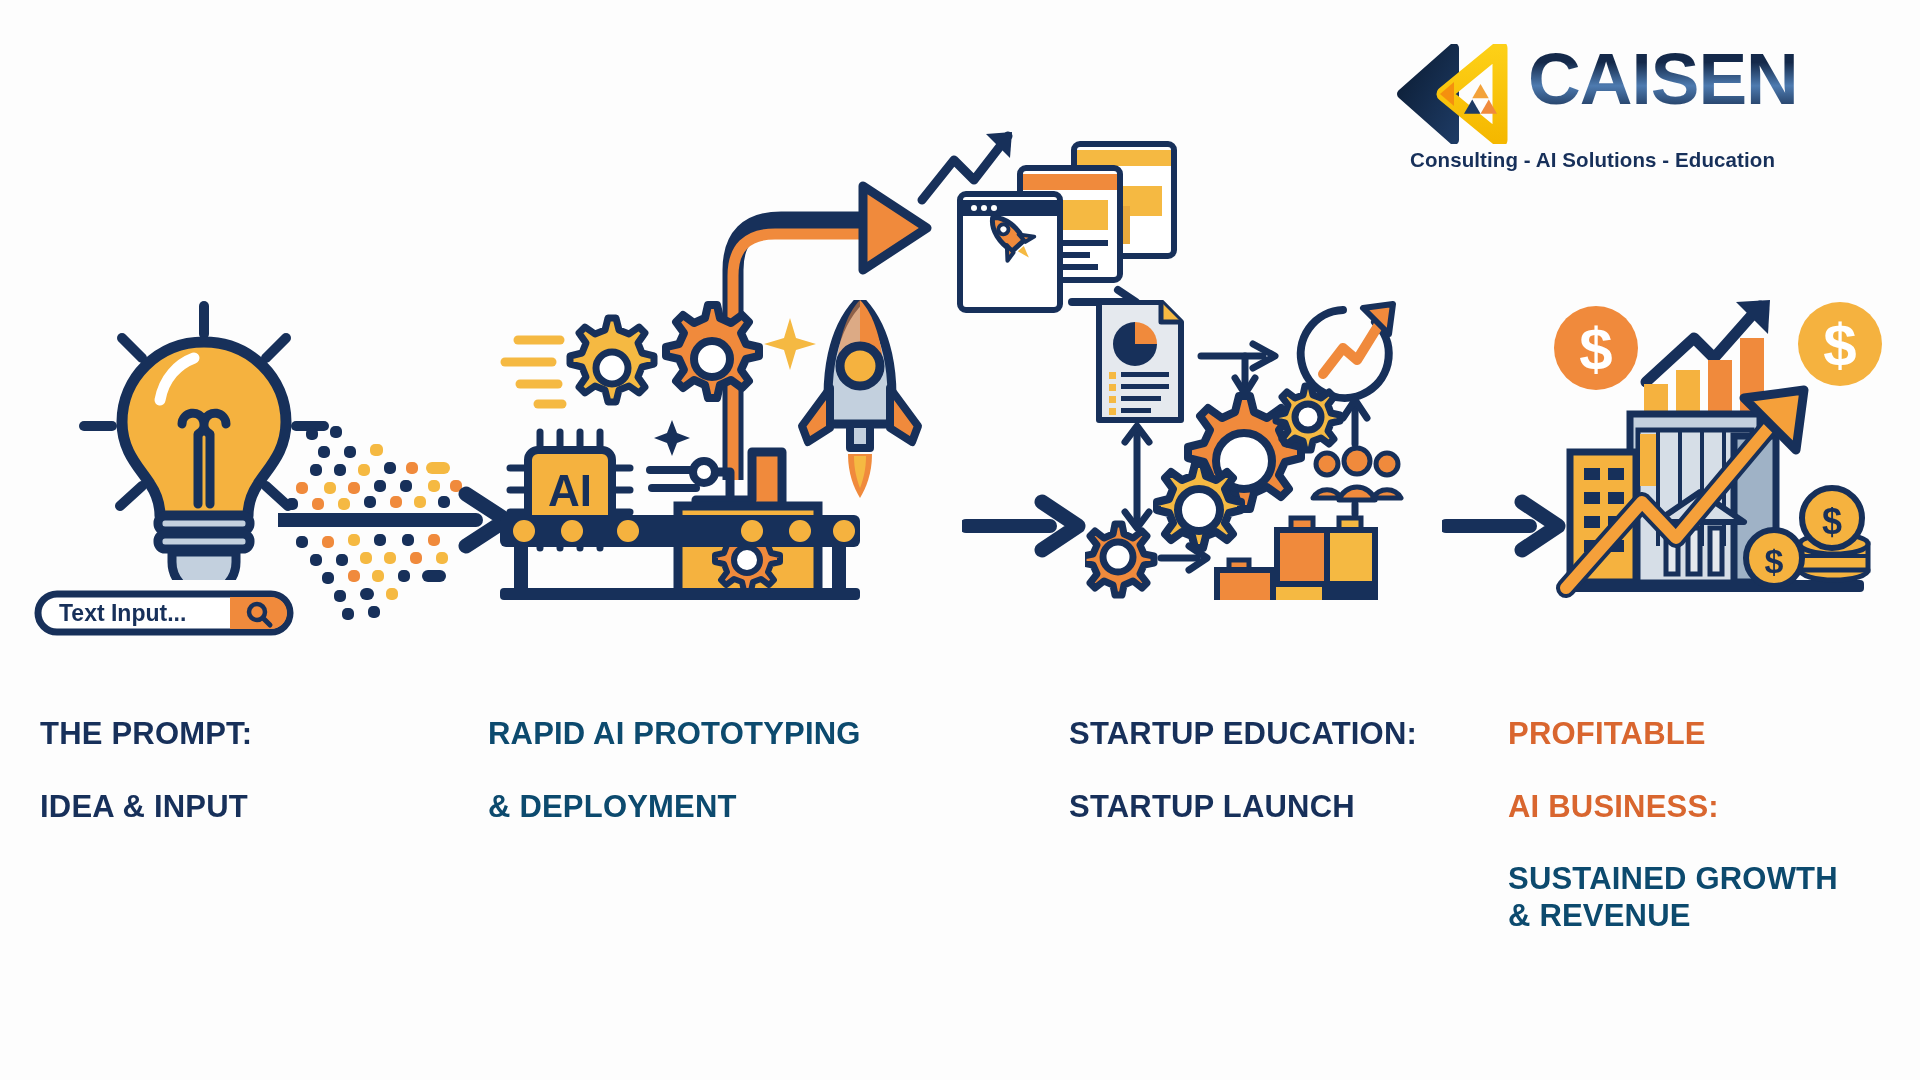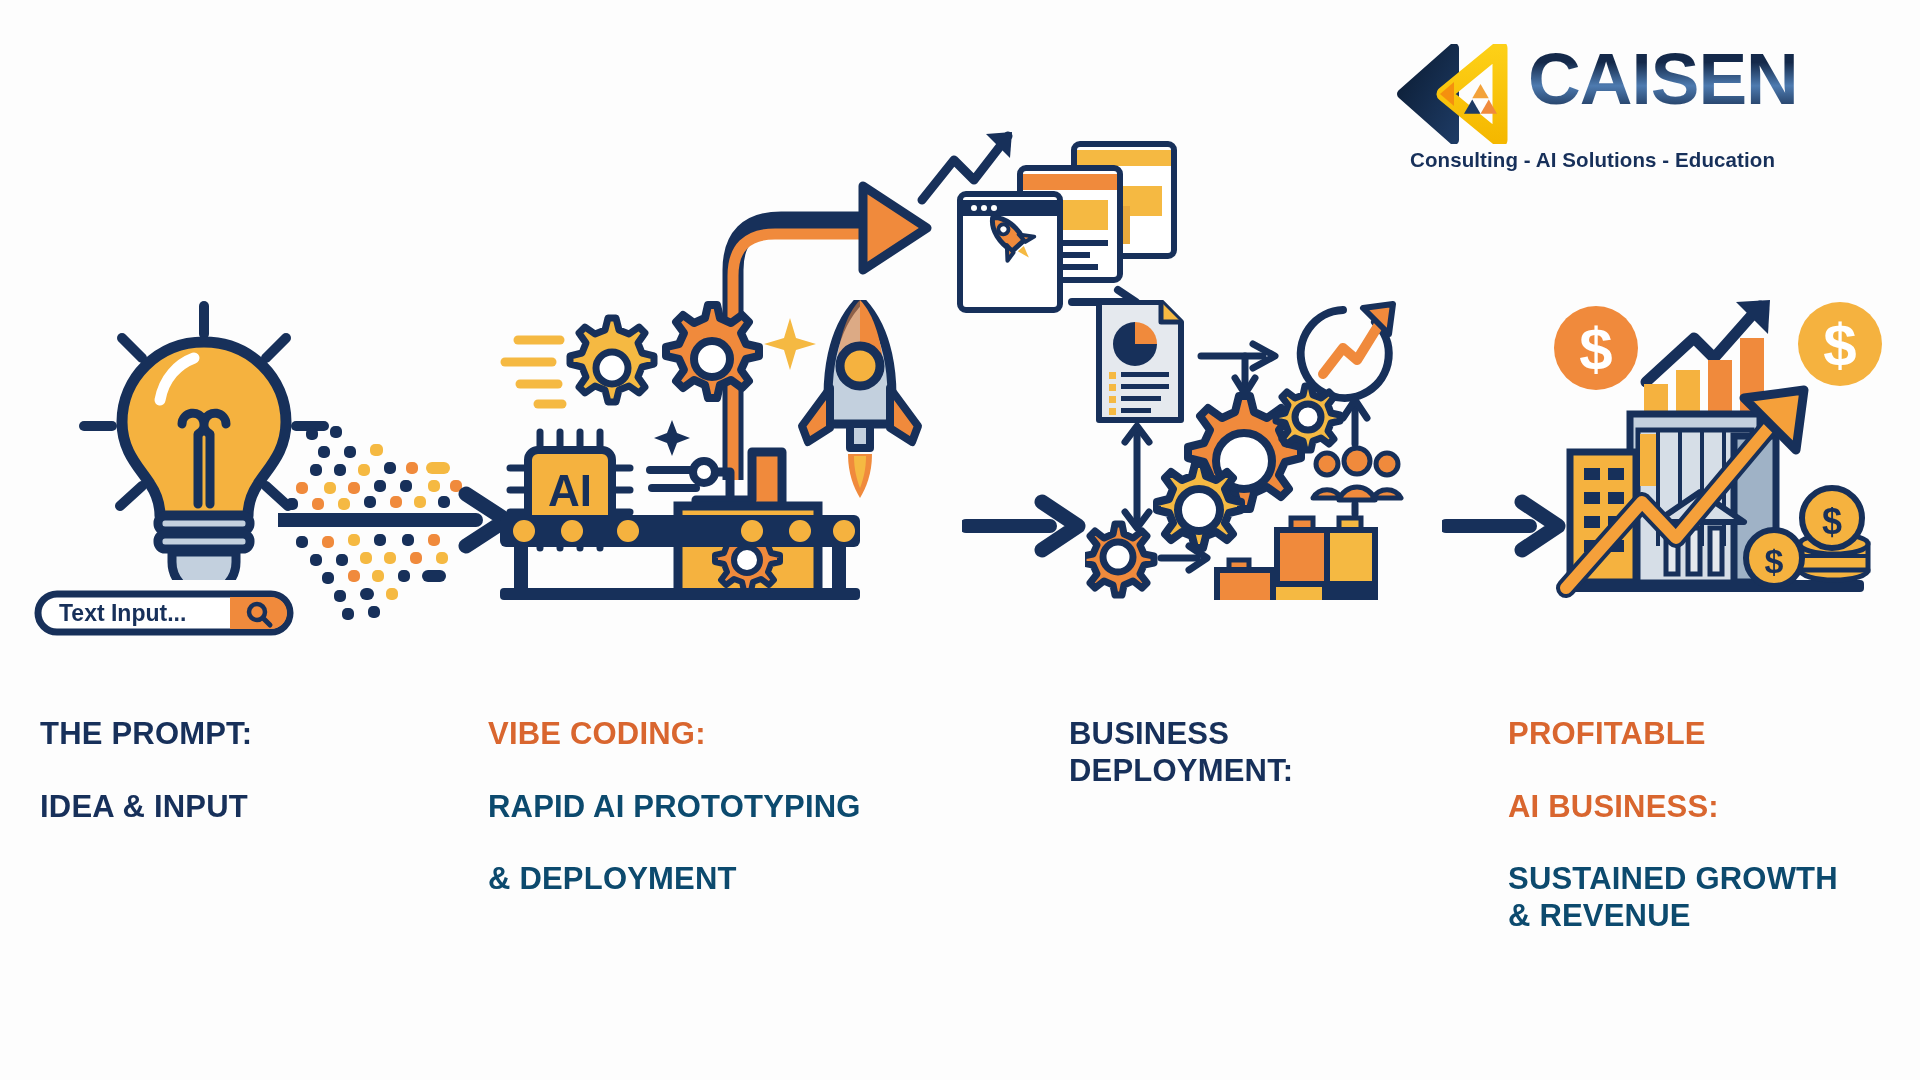--- a/index.html
+++ b/index.html
@@ -318,21 +318,20 @@
         <circle cx="252" cy="231" r="11" fill="#f5b23f"></circle>
         <circle cx="300" cy="231" r="11" fill="#f5b23f"></circle>
         <circle cx="344" cy="231" r="11" fill="#f5b23f"></circle>
         <rect x="14" y="247" width="14" height="50" fill="#17305a"></rect>
         <rect x="332" y="247" width="14" height="50" fill="#17305a"></rect>
         <rect x="0" y="288" width="360" height="12" rx="4" fill="#17305a"></rect>
       </g>
     </svg>
 
     <div class="stage-label" style="left:-12px; top:380px; width:500px;">
-      <div class="lbl-orange">VIBE CODING:</div>
       <div class="lbl-gold">RAPID AI PROTOTYPING</div>
       <div class="lbl-gold">&amp; DEPLOYMENT</div>
     </div>
   </div>
 
   <svg class="arrow-conn" style="left:962px; top:486px; width:130px; height:80px;" viewBox="0 0 130 80">
     <line x1="4" y1="40" x2="88" y2="40" stroke="#17305a" stroke-width="14" stroke-linecap="round"></line>
     <path d="M80 16 L116 40 L80 64" fill="none" stroke="#17305a" stroke-width="15" stroke-linejoin="round" stroke-linecap="round"></path>
   </svg>
 
@@ -422,21 +421,22 @@
         <rect x="112" y="14" width="48" height="54" fill="#f5b942" stroke="#17305a" stroke-width="6"></rect>
         <rect x="14" y="44" width="20" height="10" fill="#f08a3c" stroke="#17305a" stroke-width="5"></rect>
         <rect x="2" y="54" width="56" height="34" fill="#f08a3c" stroke="#17305a" stroke-width="6"></rect>
         <rect x="58" y="68" width="52" height="20" fill="#f5b942" stroke="#17305a" stroke-width="6"></rect>
         <rect x="110" y="68" width="50" height="20" fill="#17305a" stroke="#17305a" stroke-width="6"></rect>
         <rect x="0" y="86" width="162" height="10" rx="4" fill="#17305a"></rect>
       </g>
     </svg>
 
     <div class="stage-label lbl-navy" style="left:-16px; top:380px; width:390px;">
-      <div>BUSINESS DEPLOYMENT:</div>
+      <div>STARTUP EDUCATION:</div>
+      <div>STARTUP LAUNCH</div>
     </div>
   </div>
 
   <svg class="arrow-conn" style="left:1442px; top:486px; width:130px; height:80px;" viewBox="0 0 130 80">
     <line x1="4" y1="40" x2="88" y2="40" stroke="#17305a" stroke-width="14" stroke-linecap="round"></line>
     <path d="M80 16 L116 40 L80 64" fill="none" stroke="#17305a" stroke-width="15" stroke-linejoin="round" stroke-linecap="round"></path>
   </svg>
 
   <div class="stage-col" style="left:1548px; top:300px; width:340px;">
     <svg class="stage-art" style="width:340px; height:300px;" viewBox="0 0 340 300">

